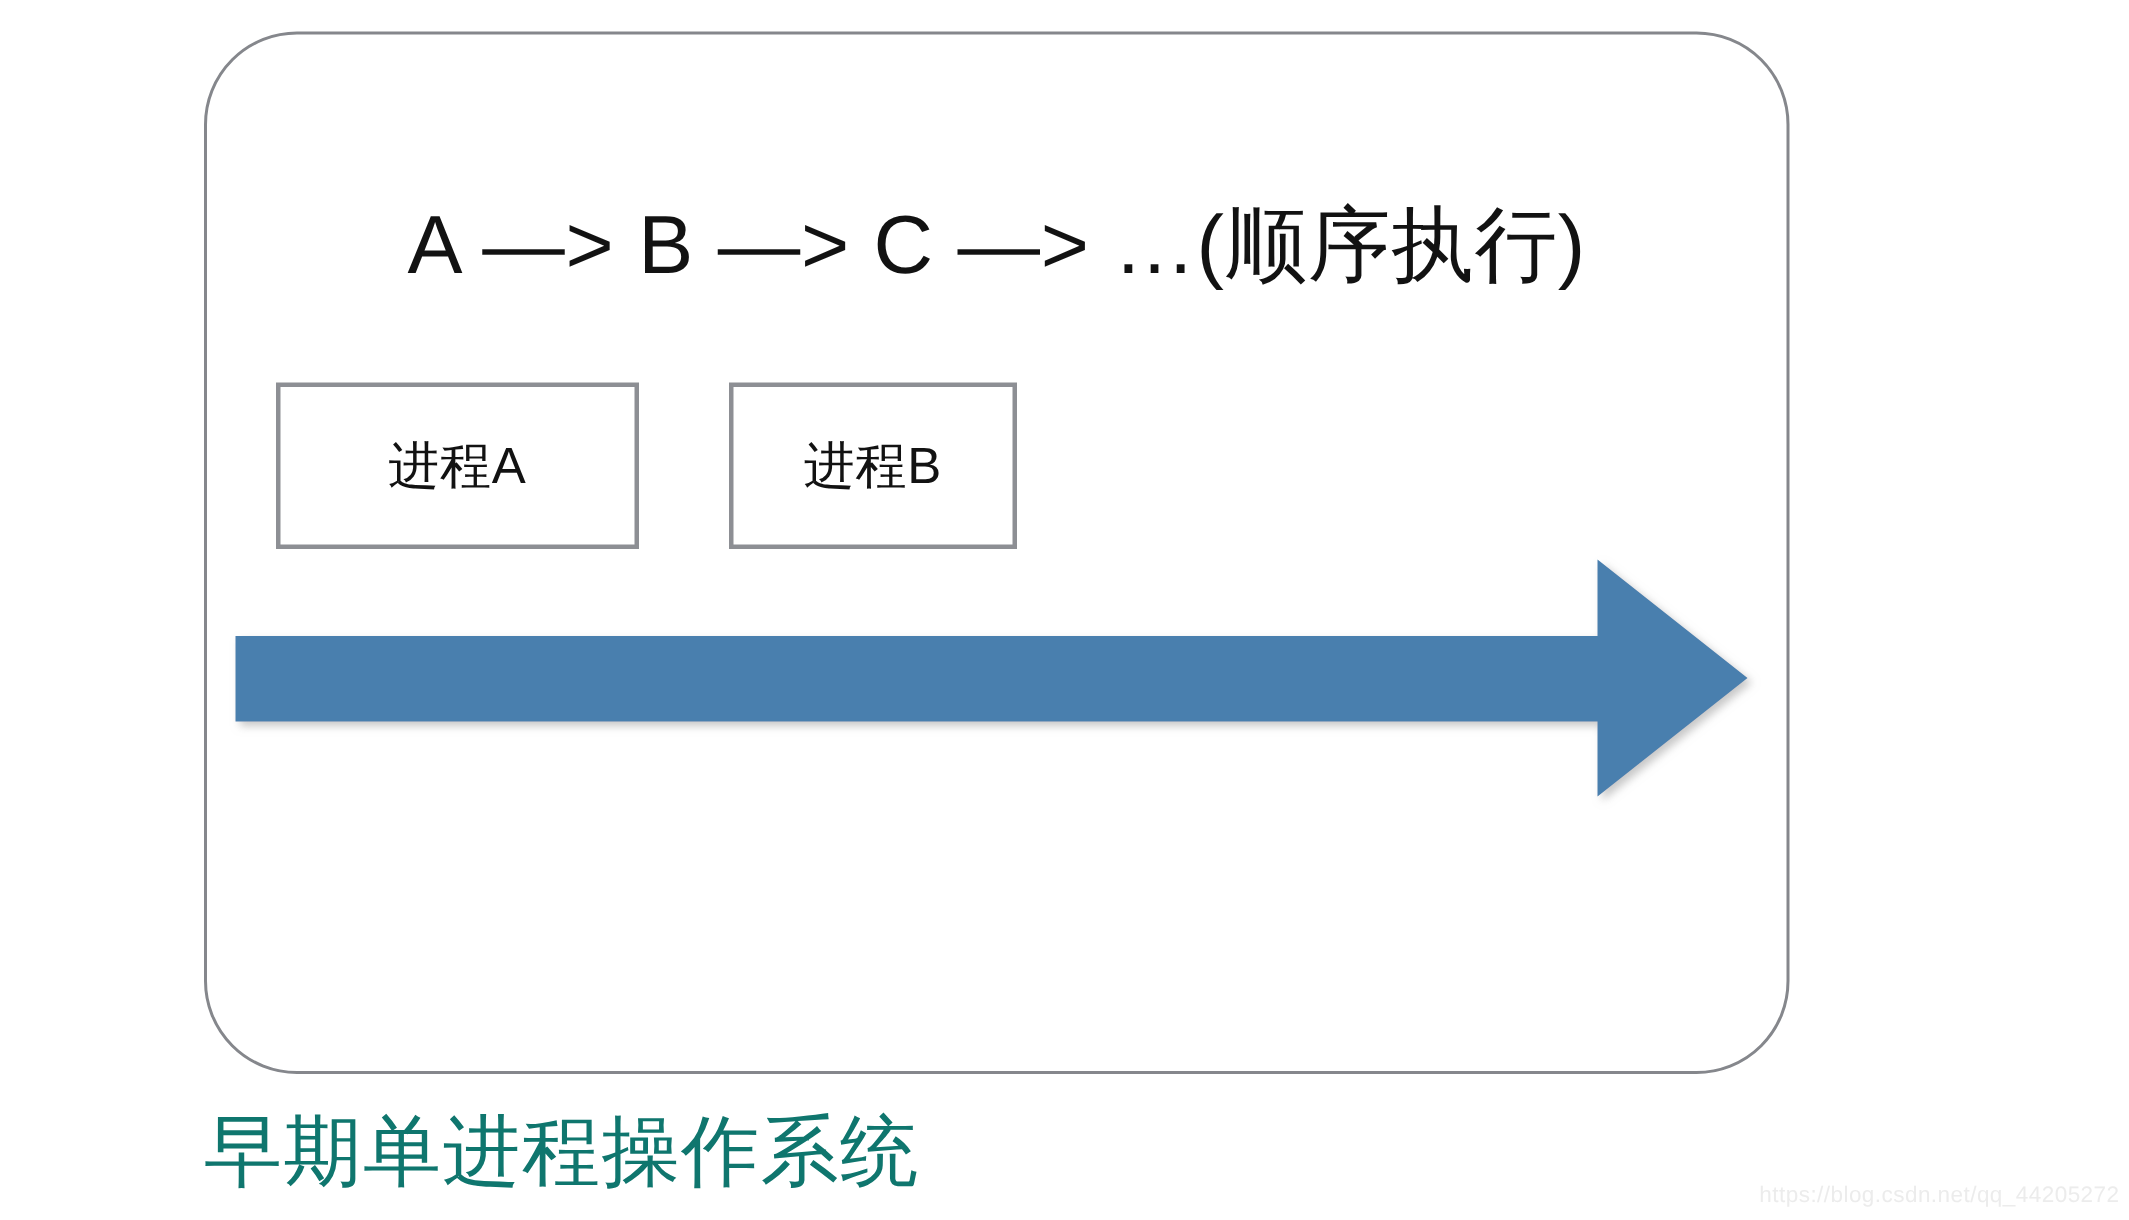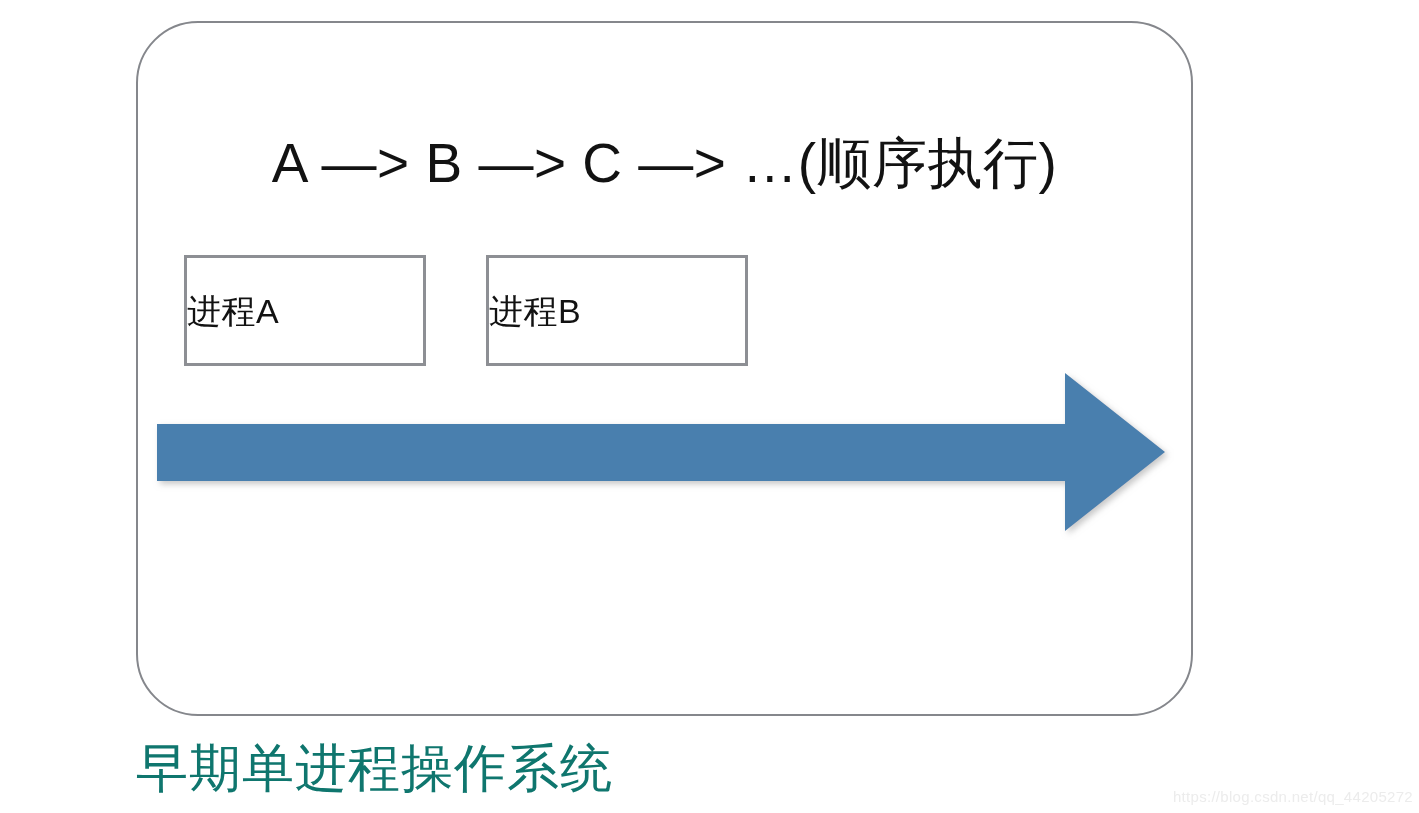--- a/index.html
+++ b/index.html
@@ -53,29 +53,30 @@
   
   .proc-box {
     position: absolute;
     top: 255px;
     height: 111px;
     border: 3px solid #1d4ed8;
     box-sizing: border-box;
     background: #ffffff;
     display: flex;
     align-items: center;
+    justify-content: center;
   }
   .proc-box .proc-label {
     font-size: 34px;
     line-height: 40px;
     color: #121212;
     letter-spacing: 0.5px;
   }
   #proc-a { left: 184px; width: 242px; }
-  #proc-b { left: 486px; width: 262px; }
+  #proc-b { left: 486px; width: 192px; }
   #proc-c { left: 788px; width: 242px; }
 
   
   .time-arrow {
     position: absolute;
     left: 150px;
     top: 366px;
     width: 1025px;
     height: 175px;
   }

